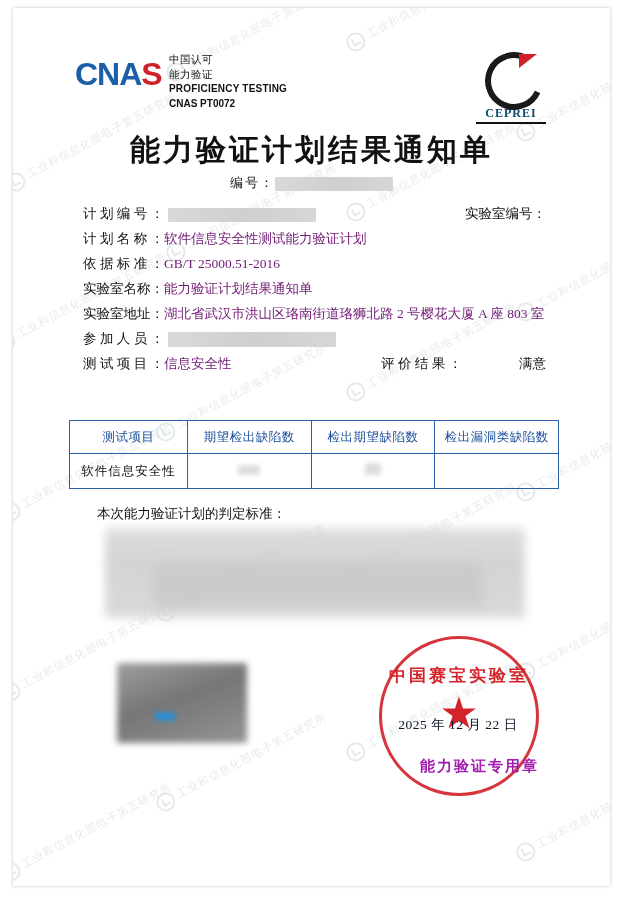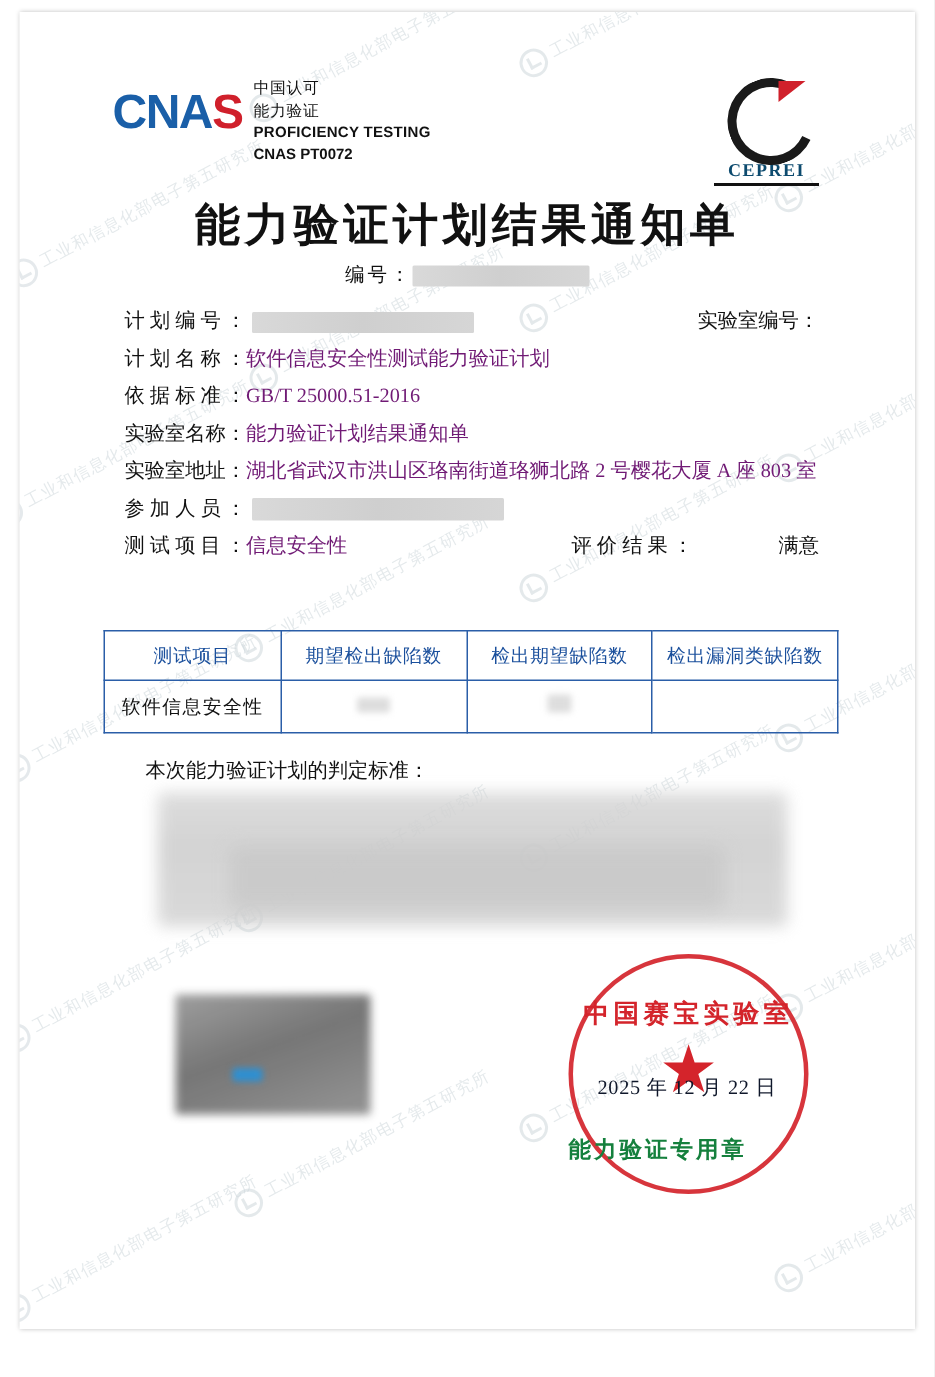--- a/index.html
+++ b/index.html
@@ -327,25 +327,25 @@
     font-size: 17px;
     font-weight: bold;
     letter-spacing: 3px;
     color: #d4242b;
     font-family: "Liberation Serif", serif;
   }
   .stamp .bottom-text {
     position: absolute;
     left: 0; right: 0;
     bottom: 20px;
-    text-align: left;
+    text-align: right;
     font-size: 15px;
     font-weight: bold;
     letter-spacing: 2px;
-    color: #15803d;
+    color: #a21caf;
     font-family: "Liberation Serif", serif;
   }
   .stamp-date {
     position: absolute;
     left: 370px;
     top: 708px;
     width: 150px;
     text-align: center;
     font-size: 13.5px;
     color: #0f172a;

